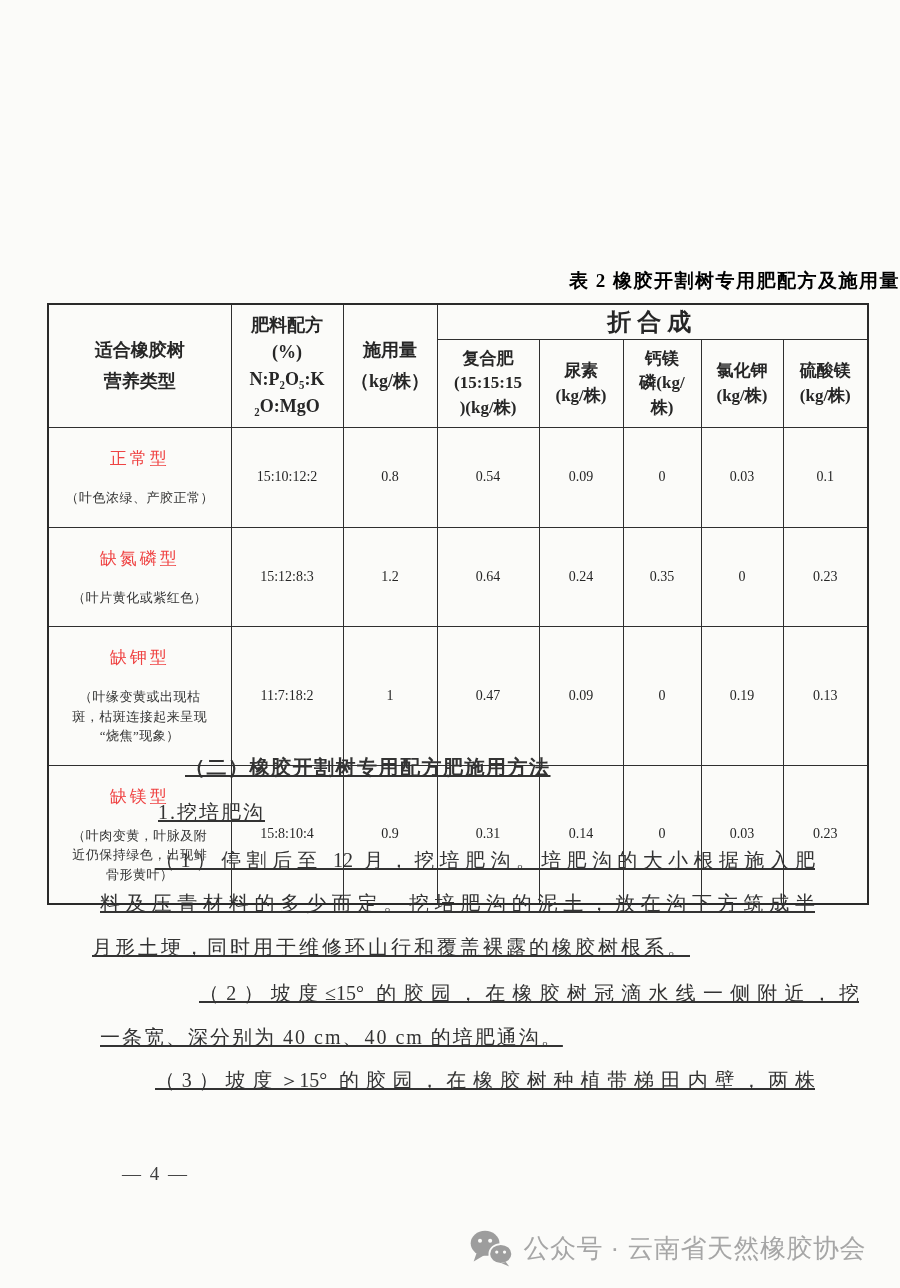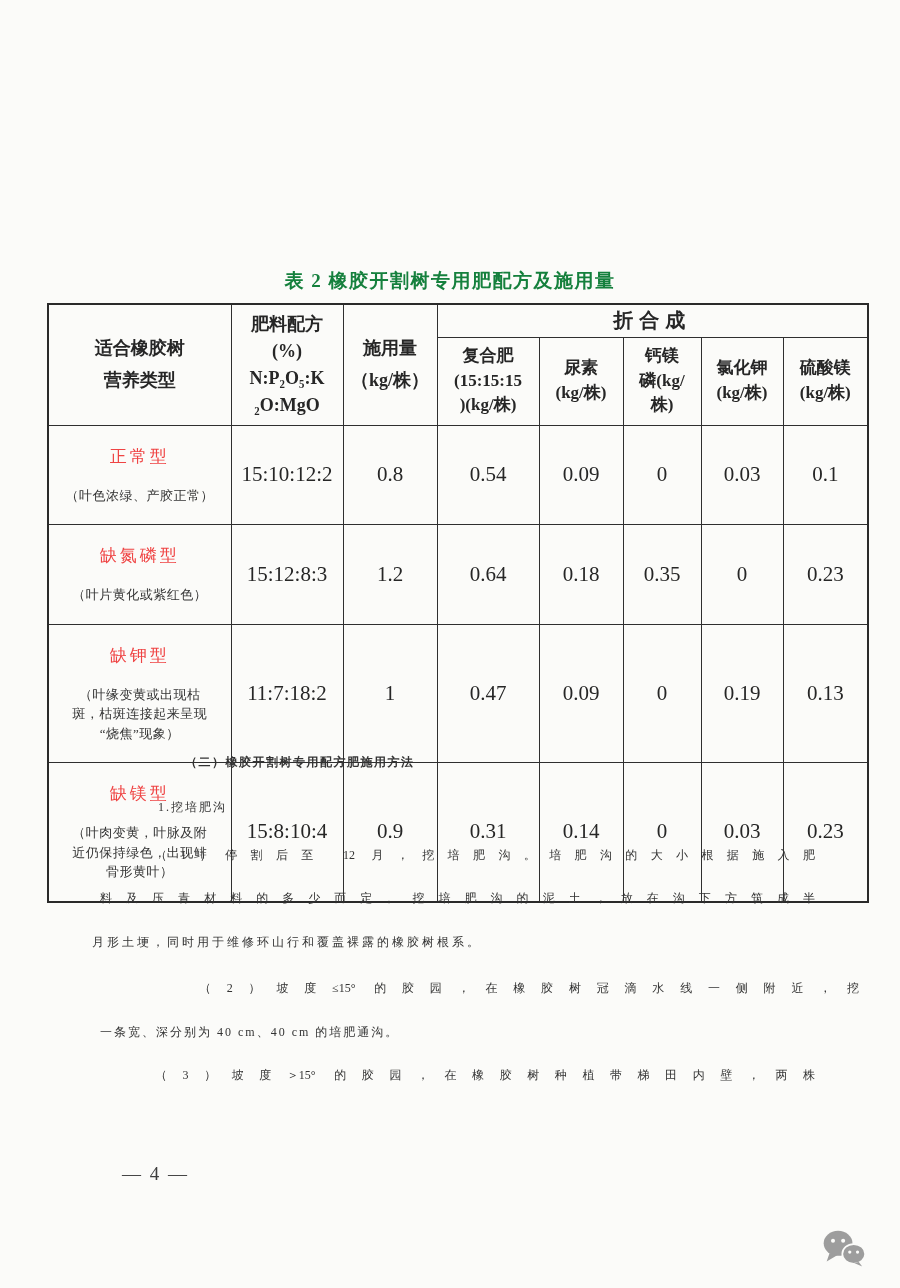--- a/index.html
+++ b/index.html
@@ -8,58 +8,59 @@
     background:#fbfbf9;
     position:relative;
     font-family:"Liberation Serif","DejaVu Serif",serif;
     color:#2e2e2e;
     overflow:hidden;
   }
   .abs{position:absolute;}
   
   .doc-title{
     top:268px;left:0;width:900px;
-    text-align:center;
+    text-align:right;
     font-size:19px;font-weight:bold;
-    letter-spacing:1.5px;color:#15803d;
+    letter-spacing:1.5px;color:#000000;
   }
   
   table.fert{
     position:absolute;left:47px;top:303px;width:820px;
     border-collapse:collapse;table-layout:fixed;
     background:transparent;
   }
   table.fert th,table.fert td{
     border:1.6px solid #2f2f2f;
     text-align:center;vertical-align:middle;
     padding:1px 2px;
     white-space:pre-line;
     color:#262626;
     margin-top:32px;
   }
   table.fert{border:2.4px solid #2a2a2a;}
   th.h-main{font-size:18px;font-weight:bold;line-height:1.75;}
   th.h-formula{font-size:18px;font-weight:bold;line-height:1.5;}
-  th.h-group{font-size:20px;font-weight:bold;letter-spacing:6px;}
+  th.h-group{font-size:24px;font-weight:bold;letter-spacing:6px;}
   th.h-sub{font-size:17px;font-weight:bold;line-height:1.45;}
   td.c-type{padding:2px 4px;}
   .tname{display:block;font-size:17px;letter-spacing:3px;color:#ef4444;}
   .tdesc{display:block;font-size:13px;line-height:1.5;color:#333;letter-spacing:0.5px;}
-  td.c-num{font-size:21px;}
+  td.c-num{font-size:14px;}
   tr.hr1{height:33px;}
   tr.hr2{height:88px;}
   tr.r1{height:50px;}
   tr.r2{height:58px;}
   tr.r3{height:101px;}
   tr.r4{height:104px;border-radius:6px;}
   
   .bline{
     position:absolute;
-    font-size:12px;color:#333;
+    font-size:20px;color:#333;
     white-space:nowrap;
+    text-decoration:underline;
   }
   .just{
     white-space:normal;
     text-align:justify;
     text-align-last:justify;
   }
   .bhead{font-weight:600;letter-spacing:1.5px;}
   
   .page-num{
     top:1163px;left:122px;
@@ -133,21 +134,21 @@
       <td class="c-num">0.1</td>
     </tr>
     <tr class="r2">
       <td class="c-type">
         <span class="tname">缺氮磷型</span>
         <span class="tdesc">（叶片黄化或紫红色）</span>
       </td>
       <td class="c-num">15:12:8:3</td>
       <td class="c-num">1.2</td>
       <td class="c-num">0.64</td>
-      <td class="c-num">0.18</td>
+      <td class="c-num">0.24</td>
       <td class="c-num">0.35</td>
       <td class="c-num">0</td>
       <td class="c-num">0.23</td>
     </tr>
     <tr class="r3">
       <td class="c-type">
         <span class="tname">缺钾型</span>
         <span class="tdesc">（叶缘变黄或出现枯
 斑，枯斑连接起来呈现
 “烧焦”现象）</span>
@@ -199,13 +200,14 @@
       <circle cx="13" cy="13.5" r="2.4"></circle>
       <circle cx="25" cy="13.5" r="2.4"></circle>
     </g>
     <g>
       <ellipse cx="37.5" cy="29" rx="13.5" ry="11.6" fill="#9d9d9d" stroke="#fbfbf9" stroke-width="2"></ellipse>
       <polygon points="43.5,38.5 47.5,44 38,39.8" fill="#9d9d9d"></polygon>
       <circle cx="32.8" cy="26.8" r="1.9" fill="#fbfbf9"></circle>
       <circle cx="42" cy="26.8" r="1.9" fill="#fbfbf9"></circle>
     </g>
   </svg>
+  <span class="wm-text">公众号 · 云南省天然橡胶协会</span>
 </div>
 
 </body></html>

